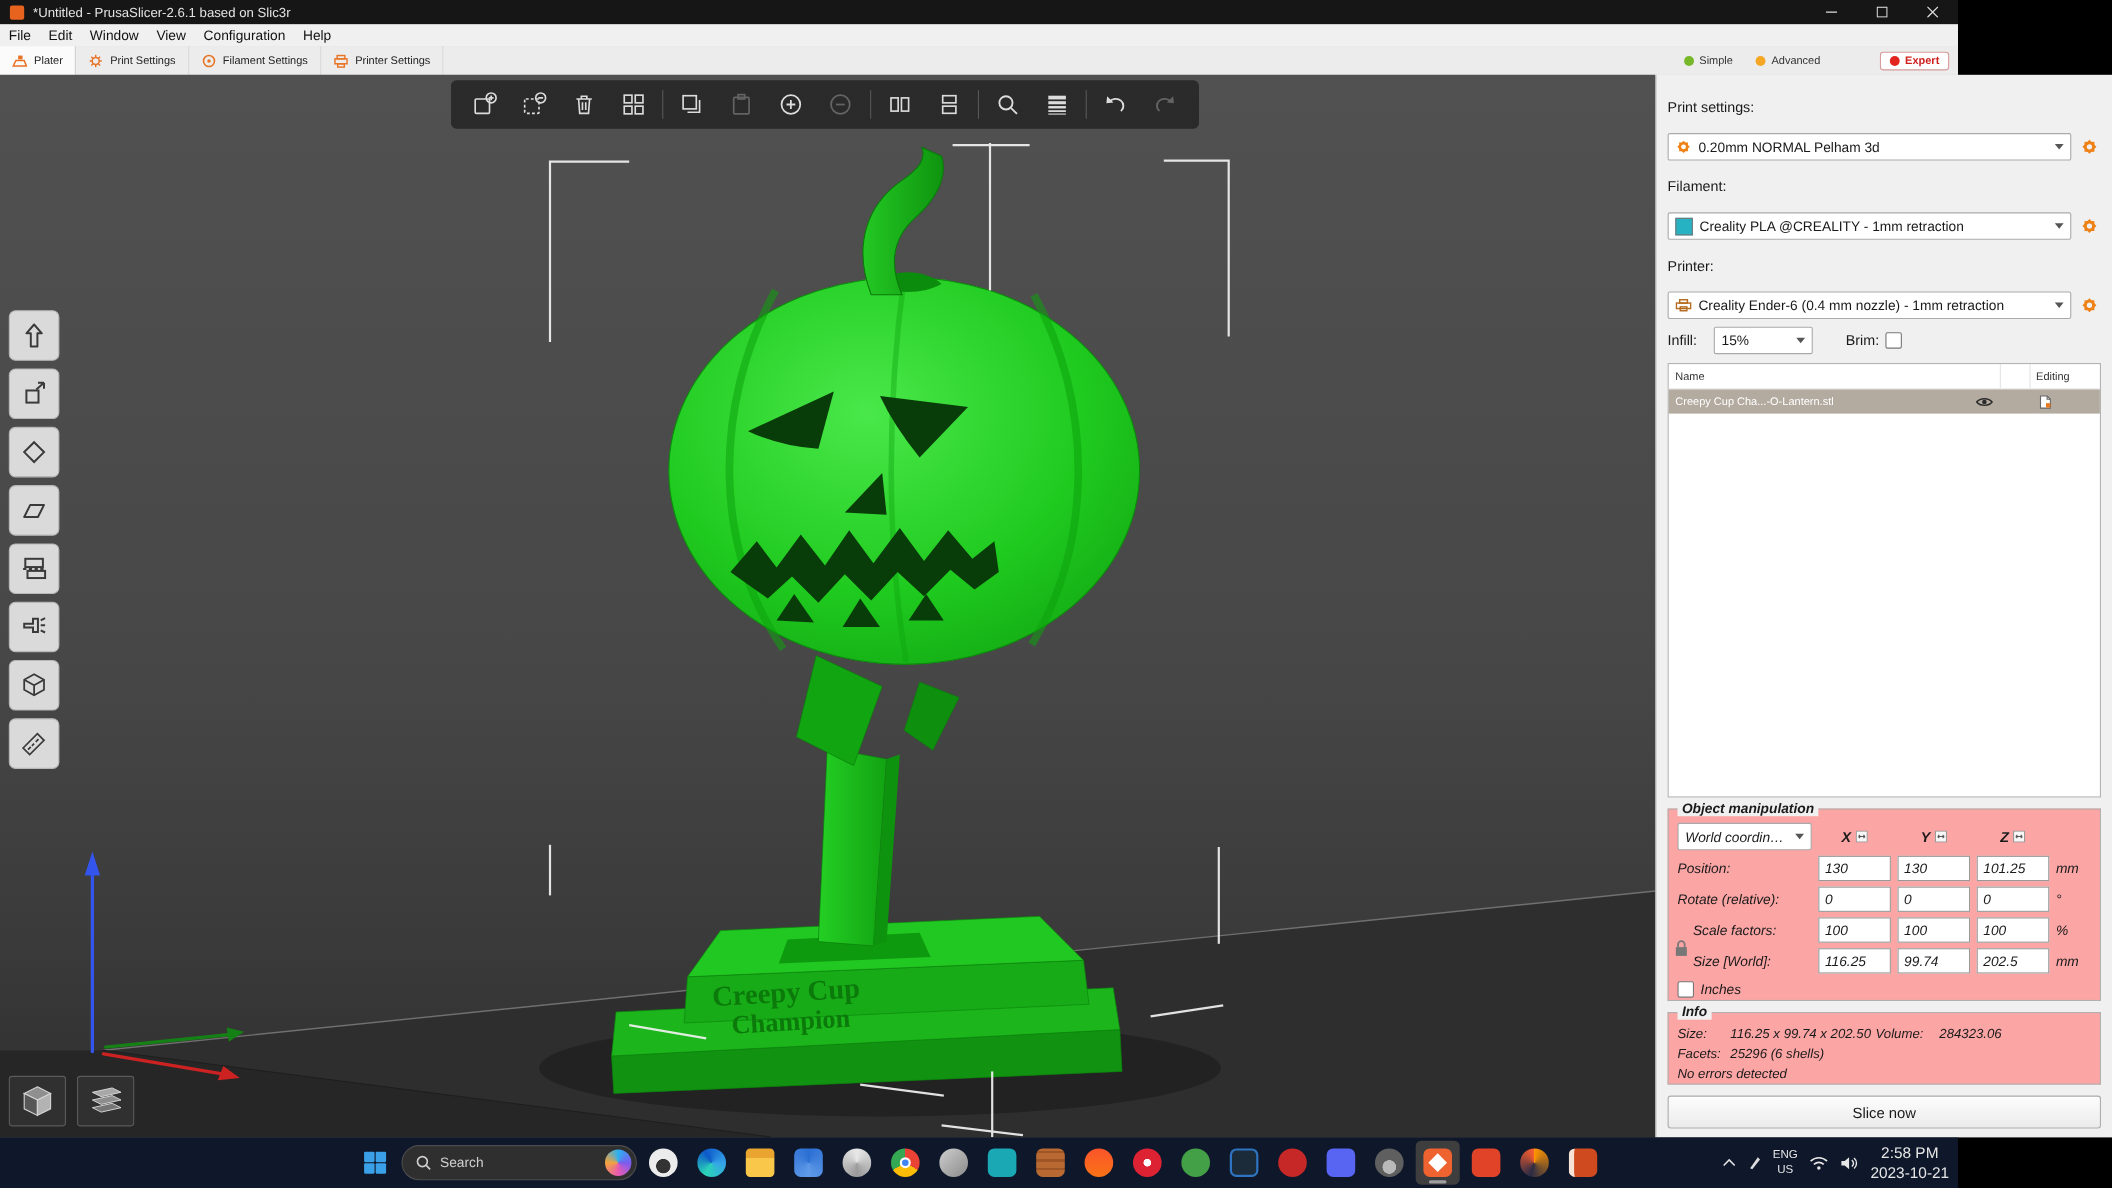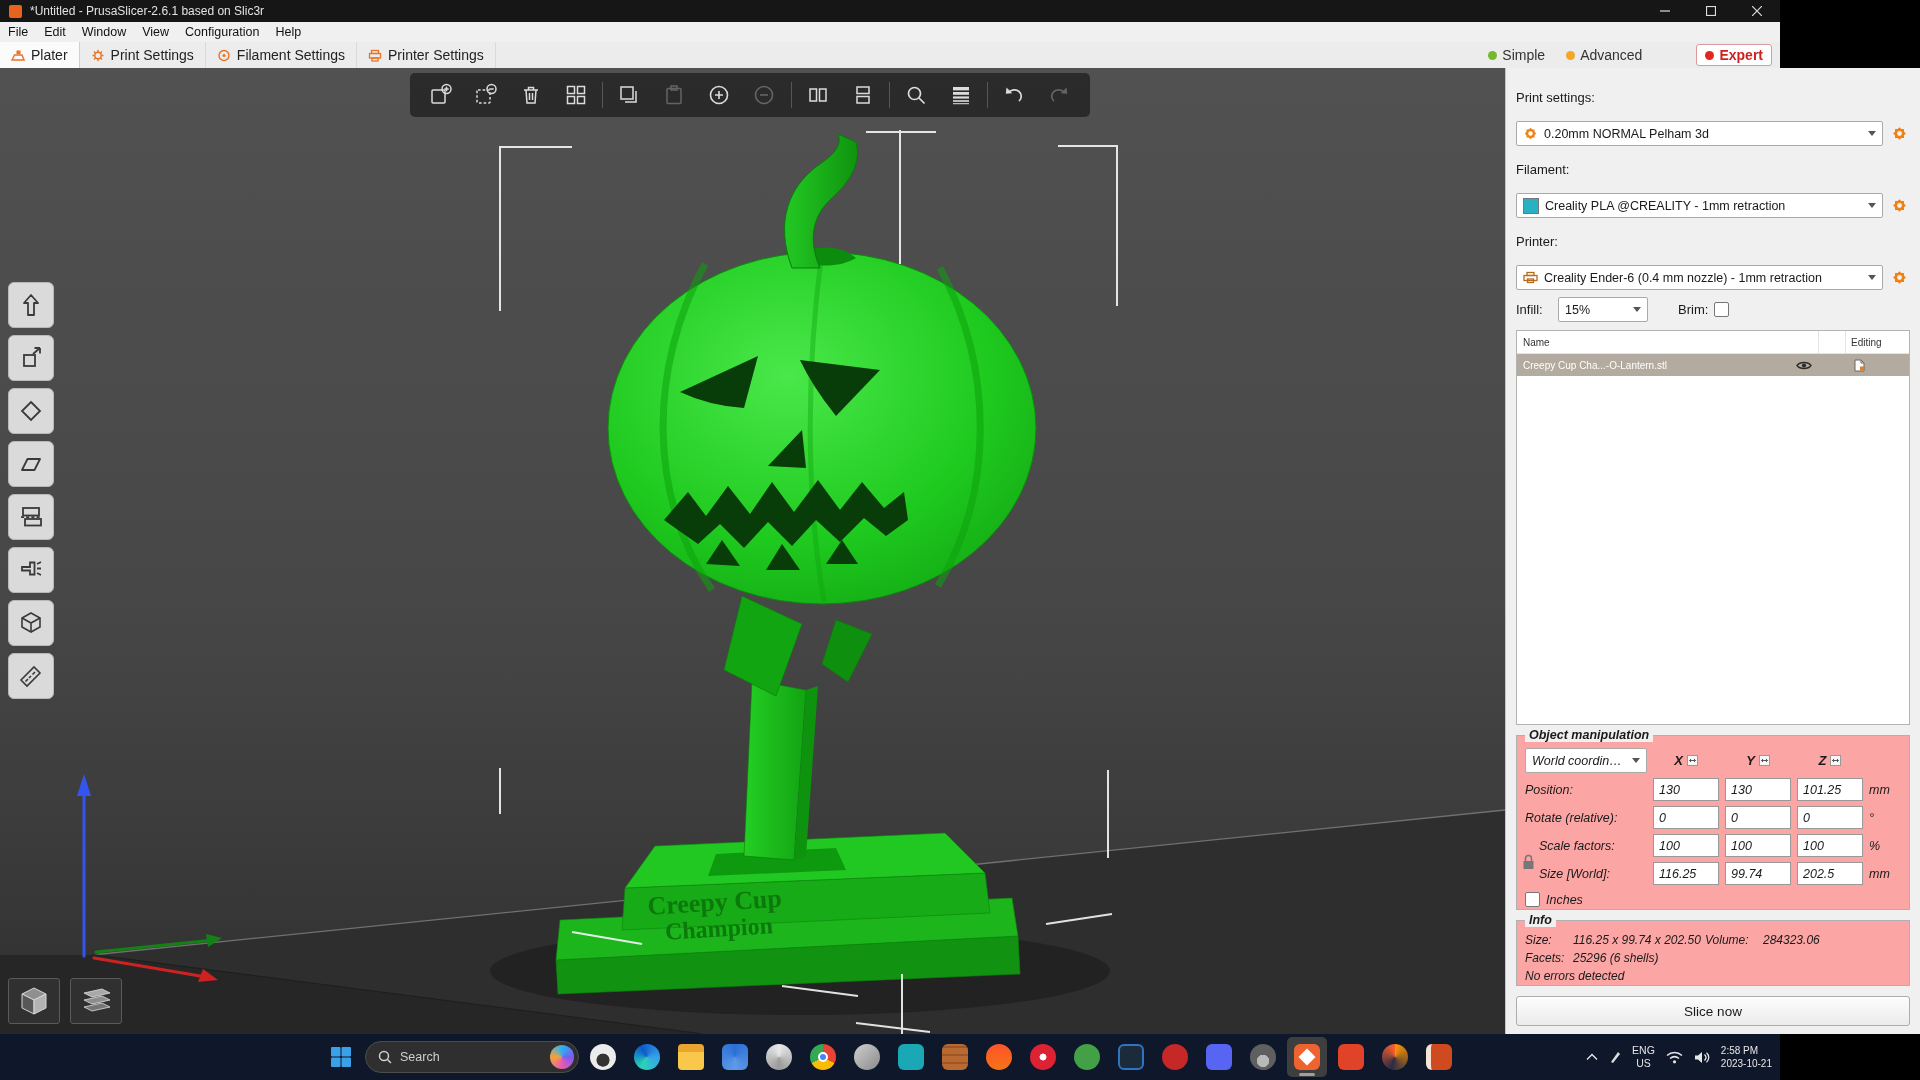--- a/index.html
+++ b/index.html
@@ -13,21 +13,21 @@
   .win-controls{margin-left:auto;display:flex;height:100%;}
   .win-btn{width:46px;height:100%;display:flex;align-items:center;justify-content:center;}
 
   
   .menubar{position:absolute;top:22px;left:0;right:0;height:20px;background:#f0f0f0;
     border-bottom:1px solid #e2e2e2;display:flex;align-items:center;font-size:12.5px;color:#111;}
   .menu-item{padding:0 8px;height:100%;display:flex;align-items:center;cursor:default;}
 
   
   .tabbar{position:absolute;top:42px;left:0;right:0;height:26px;background:#ececec;
-    border-bottom:1px solid #d4d4d4;display:flex;align-items:stretch;font-size:14px;color:#222;}
+    border-bottom:1px solid #d4d4d4;display:flex;align-items:stretch;font-size:10px;color:#222;}
   .tab{display:flex;align-items:center;gap:6px;padding:0 11px;border-right:1px solid #dadada;}
   .tab.active{background:#fbfbfb;border-right:1px solid #cfcfcf;}
   .modes{margin-left:auto;display:flex;align-items:center;gap:5px;padding-right:8px;}
   .mode{display:flex;align-items:center;gap:5px;padding:2px 8px;border-radius:3px;color:#333;}
   .mode.expert{background:#fff;border:1px solid #d89a9a;color:#cf1f1f;font-weight:bold;margin-left:41px;}
   .dot{width:9px;height:9px;border-radius:50%;}
   .dot.simple{background:#76b82a;} .dot.advanced{background:#f5a623;} .dot.expert{background:#e2261f;}
 
   
   .main{position:absolute;top:68px;left:0;right:0;bottom:46px;}
@@ -107,21 +107,21 @@
   .tb-app.active .ind{position:absolute;bottom:1px;left:50%;transform:translateX(-50%);
     width:16px;height:3px;border-radius:2px;background:#9f9f9f;}
   .ic{width:26px;height:26px;border-radius:6px;}
   .ic.round{border-radius:50%;}
   .search-pill{width:214px;height:32px;border-radius:16px;background:#2f2f2f;border:1px solid #4c4c4c;
     display:flex;align-items:center;gap:8px;padding:0 4px 0 12px;box-sizing:border-box;color:#cfcfcf;font-size:12.5px;}
   .search-hl{margin-left:auto;width:24px;height:24px;border-radius:50%;
     background:conic-gradient(#2bb0f2,#7a5cf0,#e85ab0,#f2a33c,#2bb0f2);}
   .tb-tray{position:absolute;right:8px;top:0;height:100%;display:flex;align-items:center;gap:11px;color:#e6e6e6;font-size:11px;}
   .lang{line-height:1.2;text-align:center;font-size:10.5px;}
-  .clock{text-align:left;line-height:1.3;font-size:10px;}
+  .clock{text-align:center;line-height:1.3;font-size:14px;}
 </style>
 </head>
 <body>
 
 <div id="screen">
 
   <div class="titlebar">
     <div class="app-ico"></div>
     <span>*Untitled - PrusaSlicer-2.6.1 based on Slic3r</span>
     <div class="win-controls">

